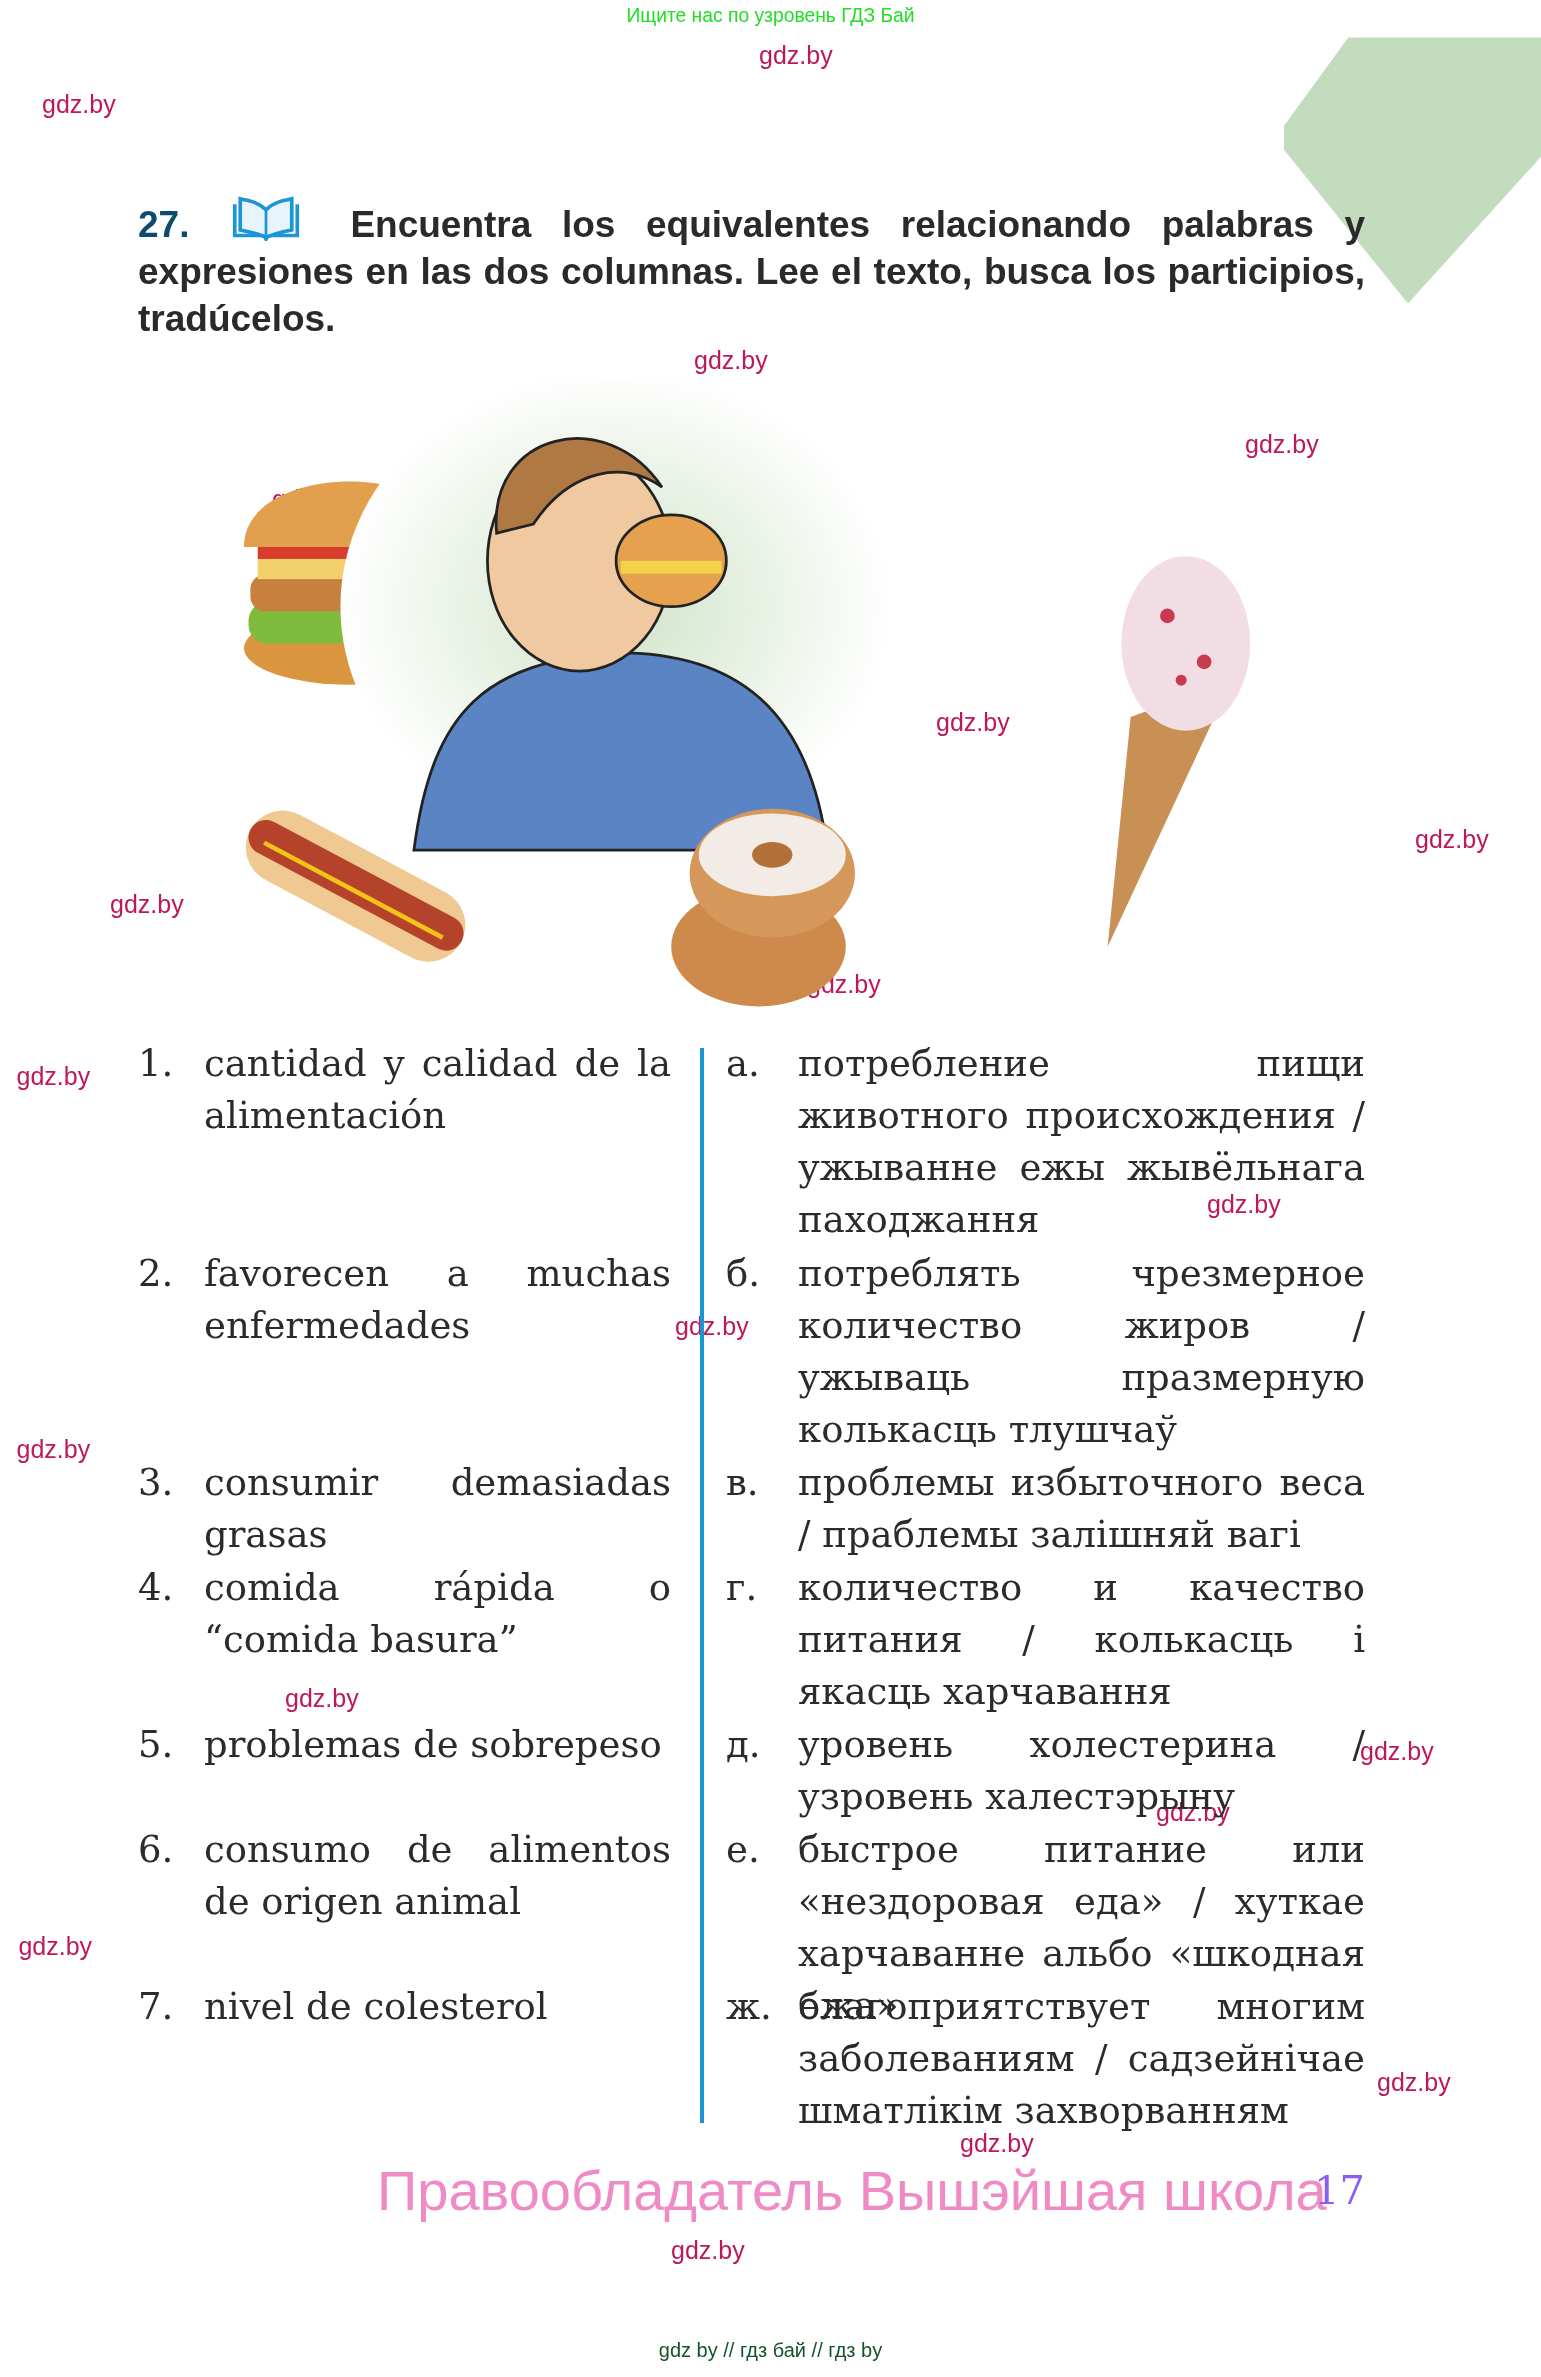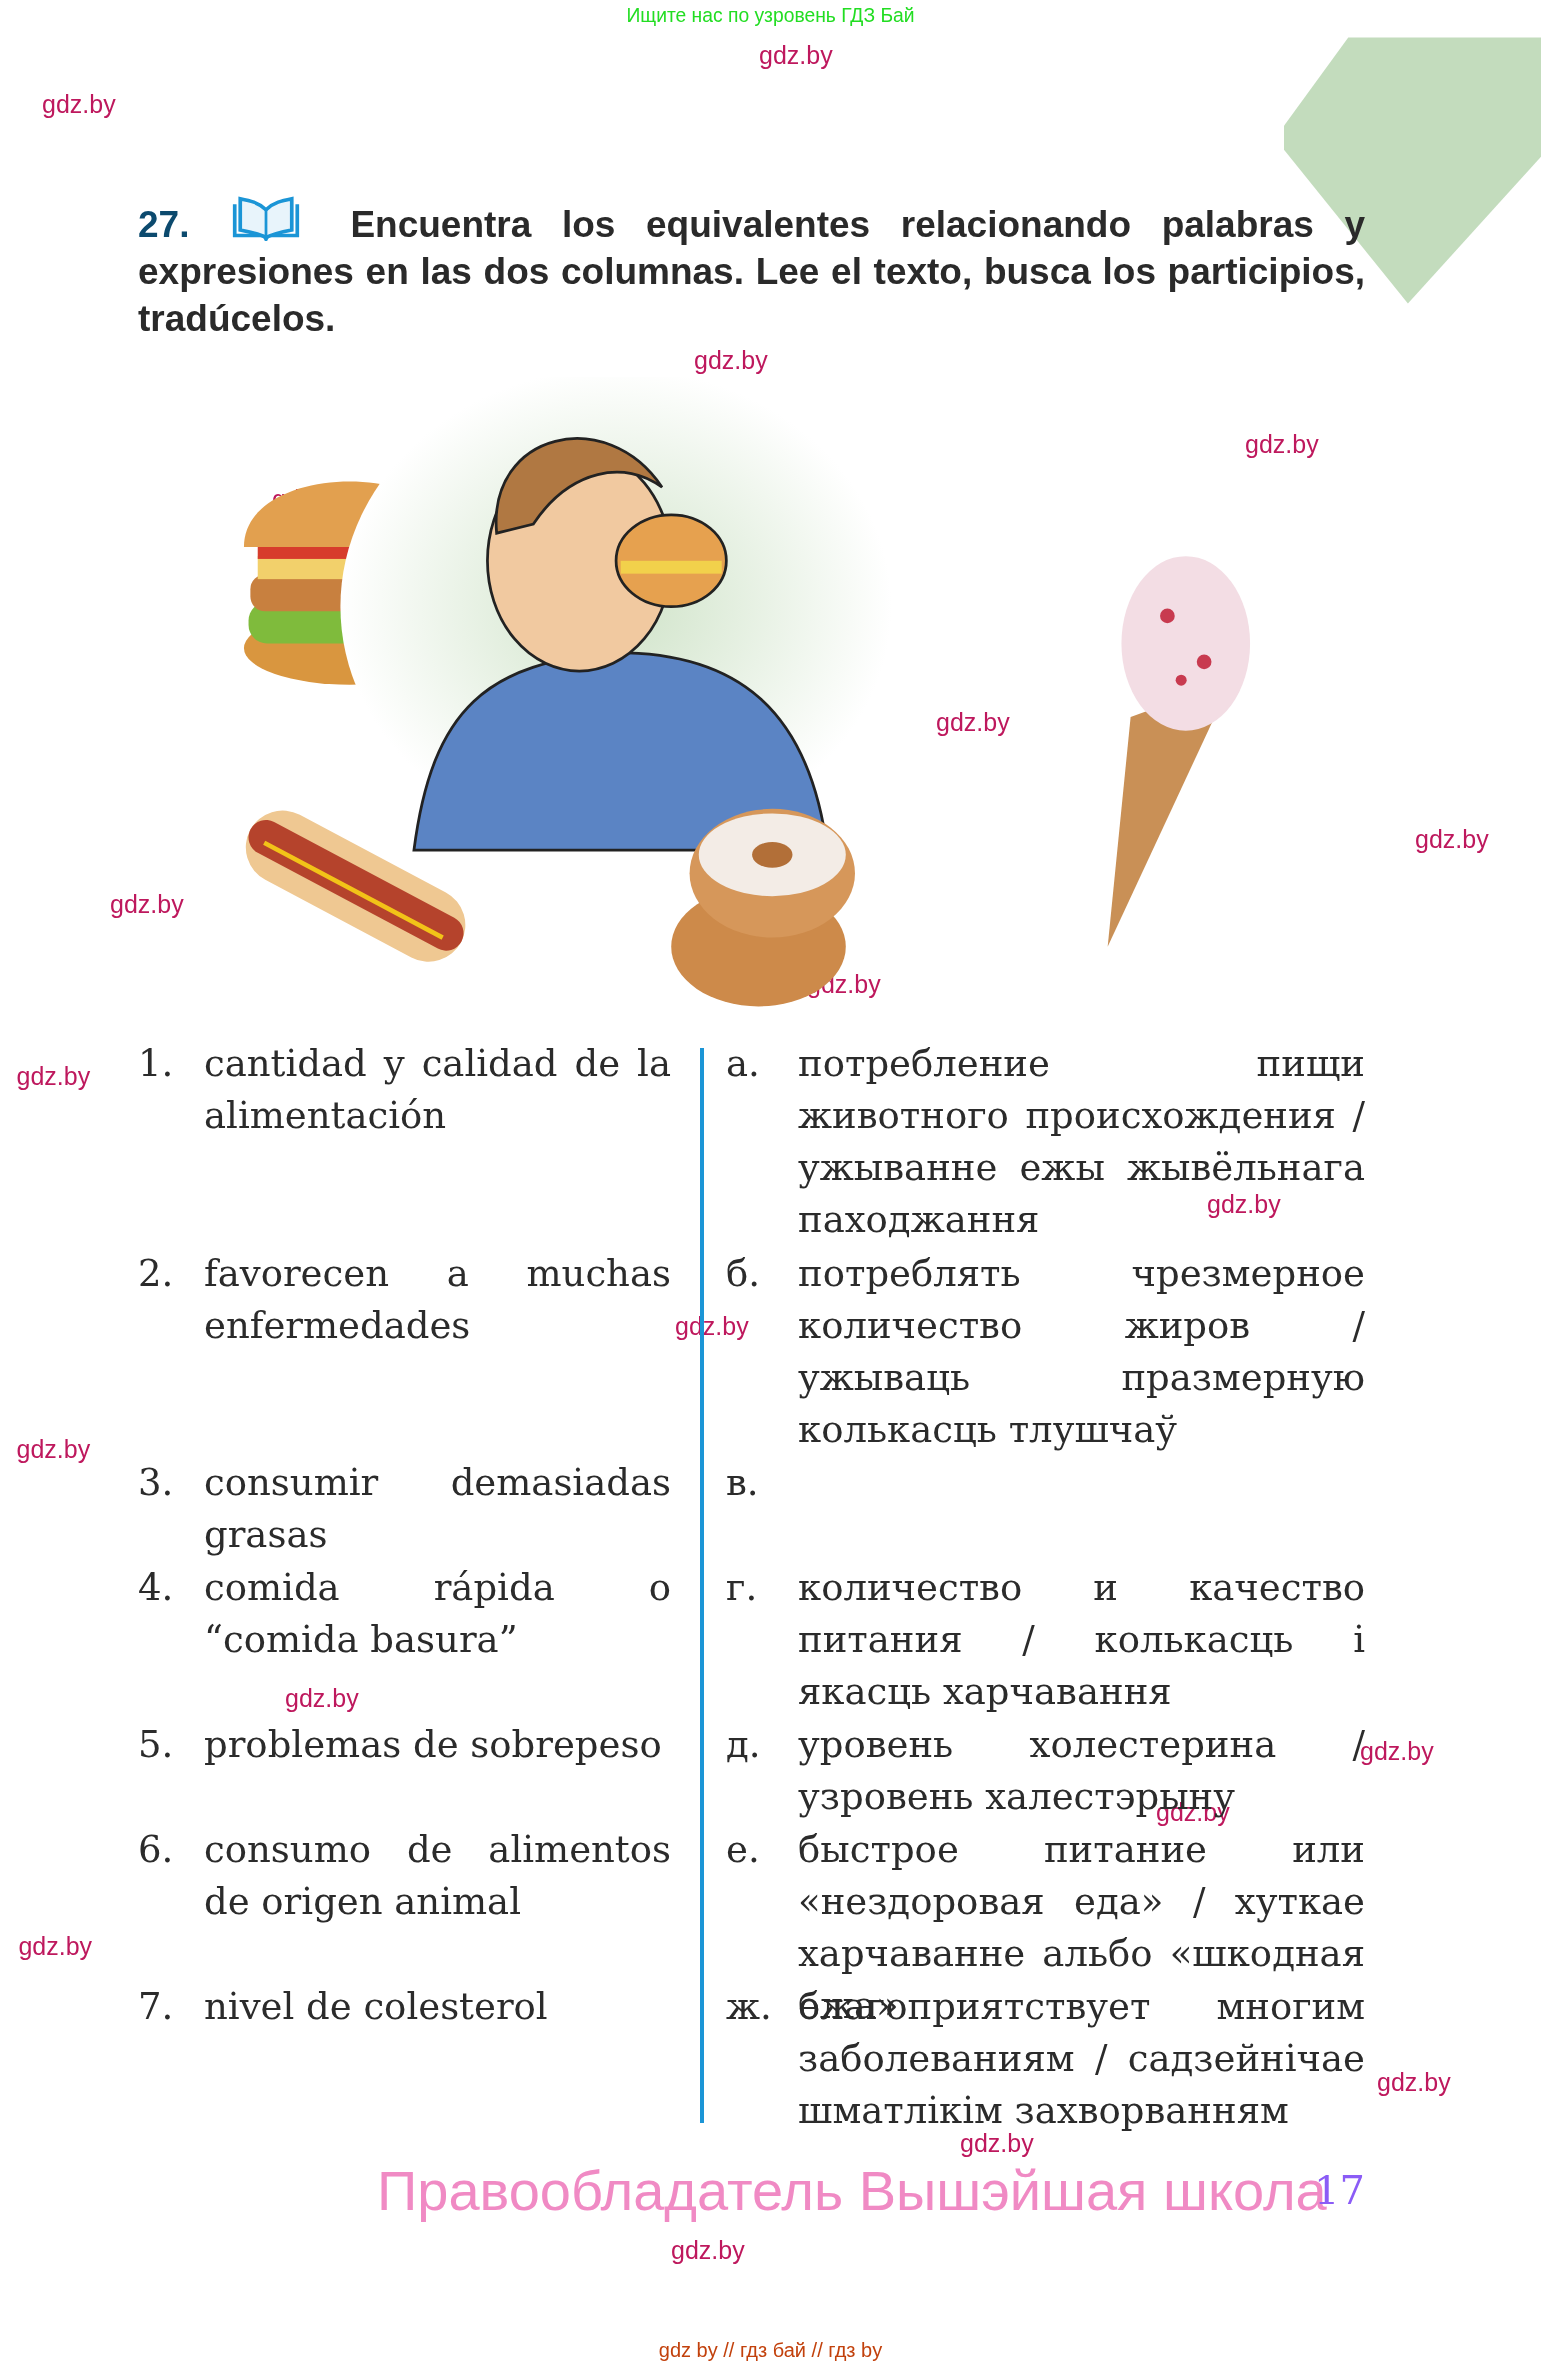--- a/index.html
+++ b/index.html
@@ -23,21 +23,21 @@
     .col-right { left: 726px; top: 1038px; width: 639px; }
     .item { position: absolute; display: flex; }
     .item .lbl { flex: 0 0 auto; width: 66px; }
     .col-right .item .lbl { width: 72px; }
     .item .txt { flex: 1; text-align: justify; }
     .divider { position: absolute; left: 700px; top: 1048px; width: 3.7px; height: 1075px; background: #1b95d6; }
     .footer-owner { position: absolute; left: 377px; top: 2158px; font-family: "Liberation Sans", sans-serif;
       font-size: 56px; color: #f08ac4; }
     .page-num { position: absolute; left: 1314px; top: 2167px; font-size: 40px; color: #8b5cf6; }
     .bottom-links { position: absolute; top: 2339px; left: 0; width: 100%; text-align: center;
-      font-family: "Liberation Sans", sans-serif; font-size: 20px; color: #c2410c; }
+      font-family: "Liberation Sans", sans-serif; font-size: 20px; color: #14532d; }
   </style>
 </head>
 <body>
 
 <div class="top-banner">Ищите нас по узровень ГДЗ Бай</div>
 
 <svg class="corner" viewBox="0 0 280 290">
   <polygon points="70,0 280,0 280,130 135,290 -10,110" fill="#c3dcbd"></polygon>
 </svg>
 
@@ -154,20 +154,21 @@
   <div class="item" style="top:0">
       <span class="lbl">а.</span>
       <span class="txt">потребление пищи животного происхождения / ужыванне ежы жывёльнага паходжання</span>
     </div>
   <div class="item" style="top:210px">
       <span class="lbl">б.</span>
       <span class="txt">потреблять чрезмерное количество жиров / ужываць празмерную колькасць тлушчаў</span>
     </div>
   <div class="item" style="top:419px">
       <span class="lbl">в.</span>
+      <span class="txt">проблемы избыточного веса / праблемы залішняй вагі</span>
     </div>
   <div class="item" style="top:524px">
       <span class="lbl">г.</span>
       <span class="txt">количество и качество питания / колькасць і якасць харчавання</span>
     </div>
   <div class="item" style="top:681px">
       <span class="lbl">д.</span>
       <span class="txt">уровень холестерина / узровень халестэрыну</span>
     </div>
   <div class="item" style="top:786px">

